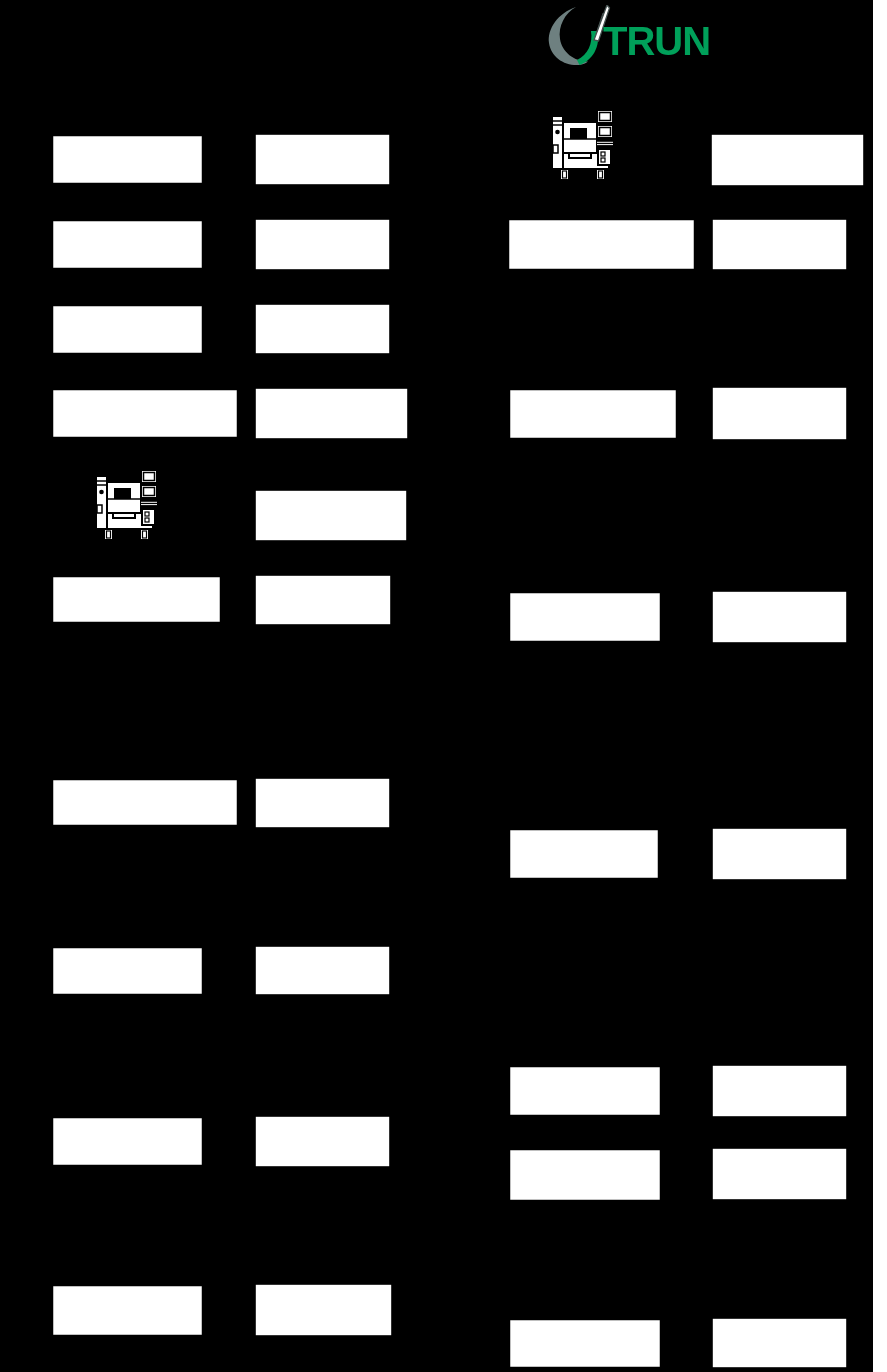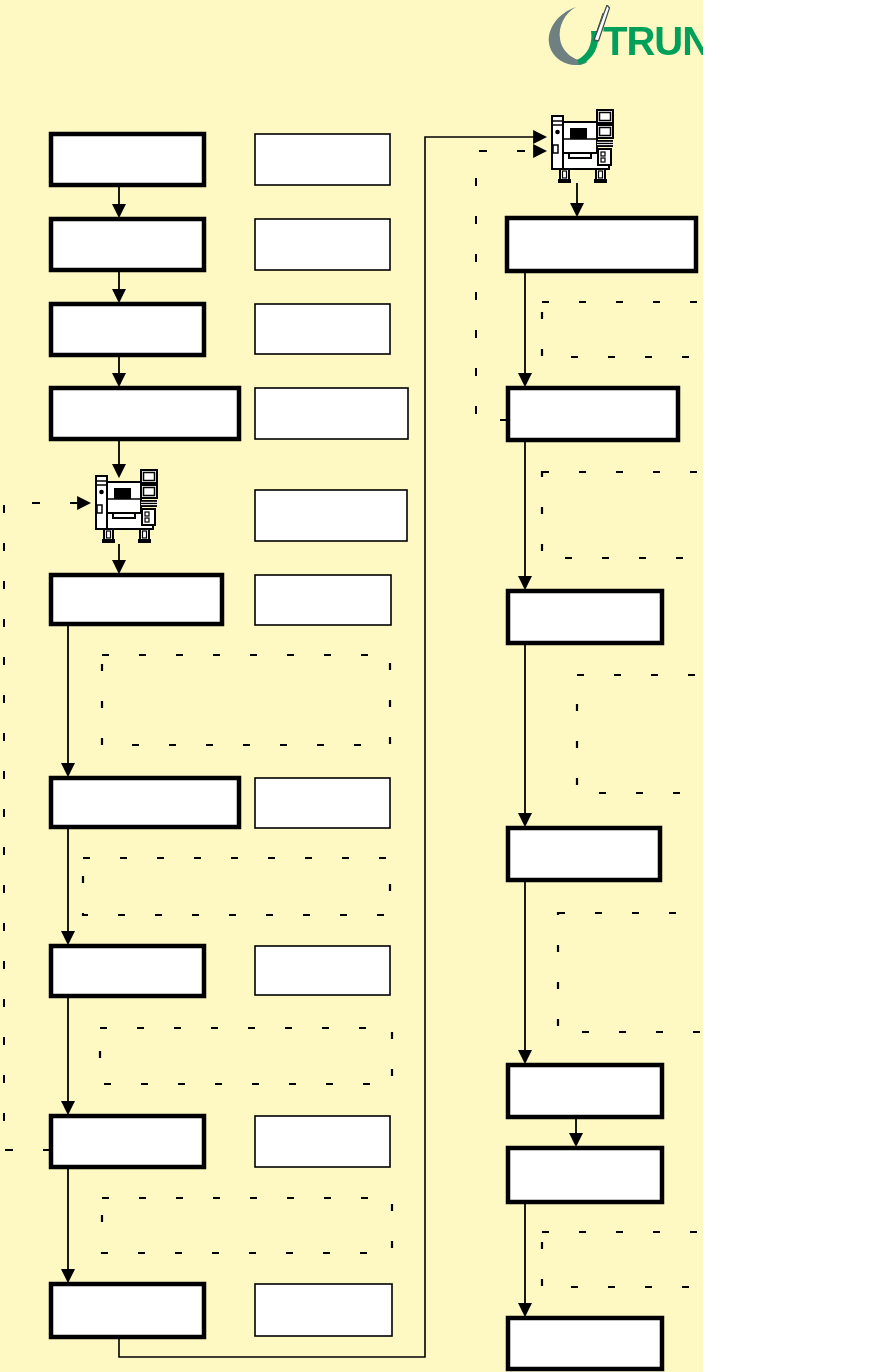--- a/index.html
+++ b/index.html
@@ -1,19 +1,19 @@
 <!DOCTYPE html>
 <html><head>
 <meta charset="utf-8">
 <style>
   html,body{margin:0;padding:0;background:#ffffff;}
   .page{
     position:relative;
-    width:703px;height:1372px;
-    background:#fef9c3;
+    width:873px;height:1372px;
+    background:#000000;
     font-family:"Liberation Sans", sans-serif;
     overflow:hidden;
   }
   
   .logo{position:absolute;left:543px;top:2px;width:344px;height:66px;}
   .logo .swoosh{position:absolute;left:2px;top:3px;}
   .logo .wordmark{
     position:absolute;left:60px;top:19px;
     font-size:40px;font-weight:bold;letter-spacing:-1px;
     line-height:1;

